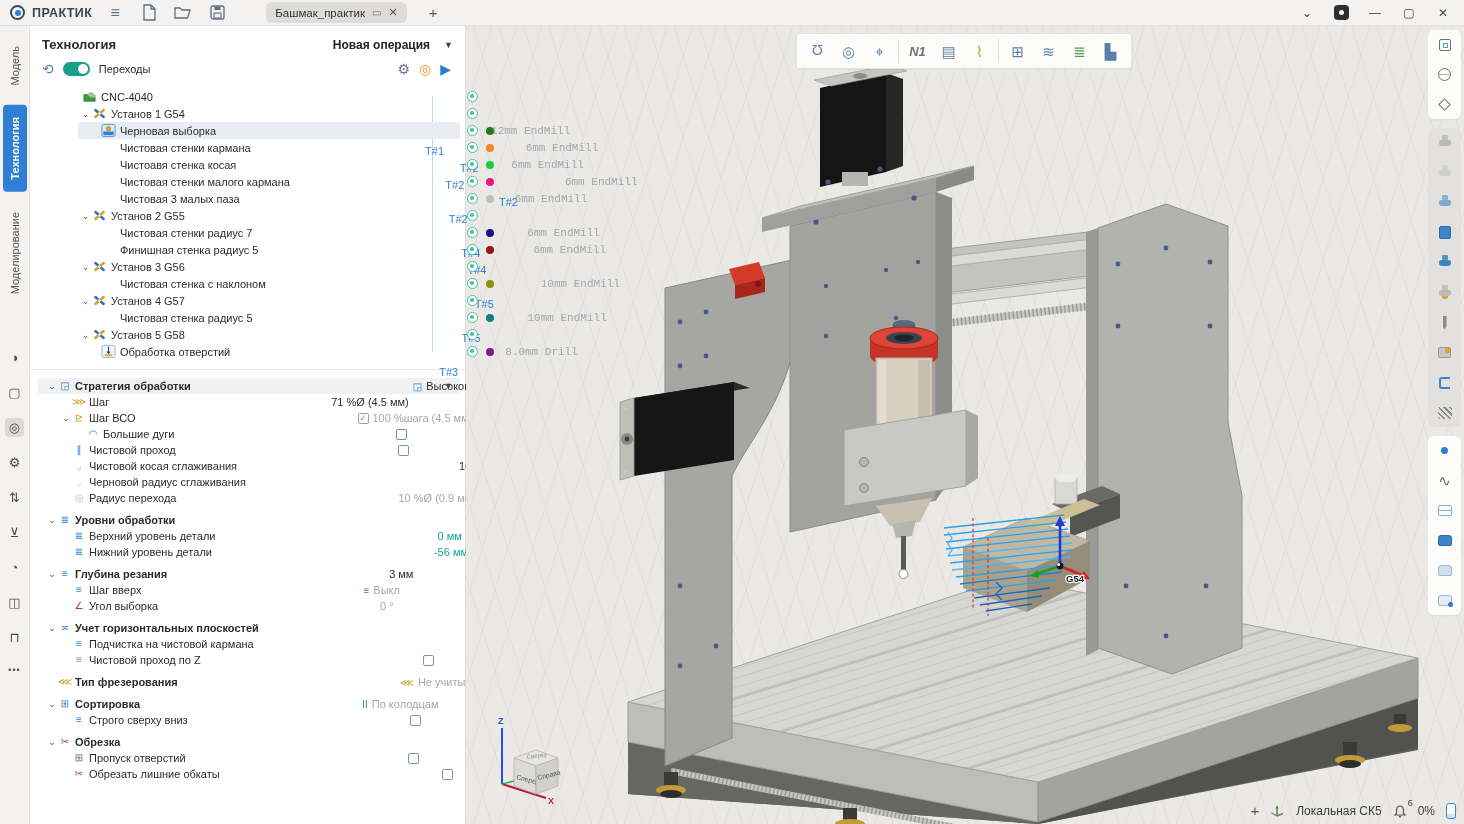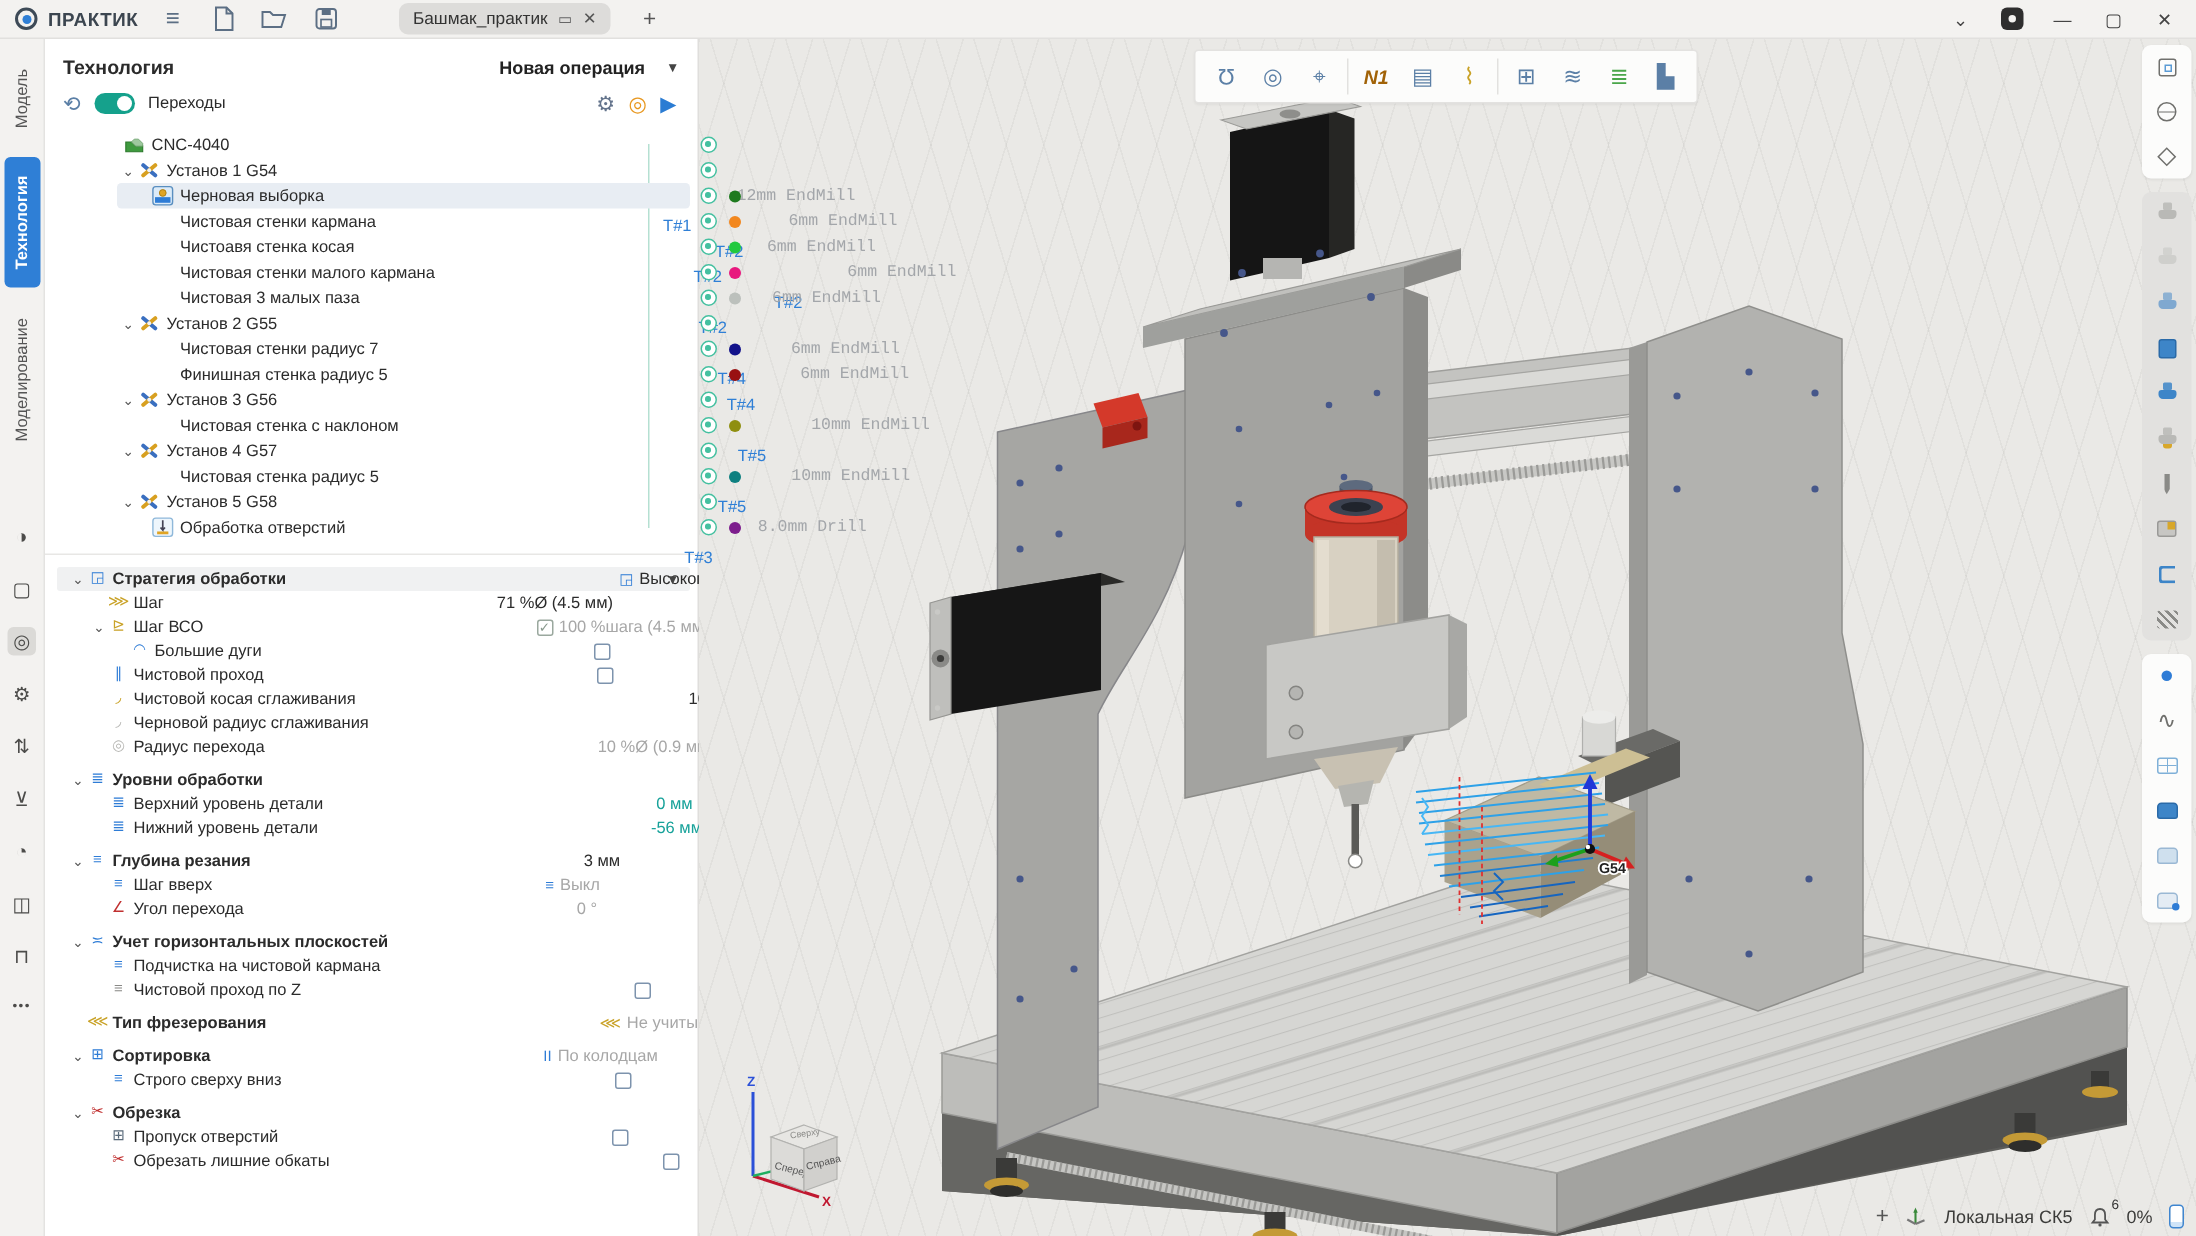--- a/index.html
+++ b/index.html
@@ -52,21 +52,21 @@
 
   
   .tree{position:relative;padding-top:4px;padding-left:40px;}
   .tree-vline{position:absolute;left:402px;top:12px;bottom:8px;width:1px;background:#b5e0d2;}
   .tree-row{position:relative;height:17px;display:flex;align-items:center;}
   .tree-row .t-sp{flex:none;}
   .t-chev{width:13px;text-align:center;font-size:9px;color:#555;flex:none;margin-left:9px;}
   .t-ic{width:15px;height:15px;flex:none;margin-right:4px;}
   .t-name{white-space:nowrap;}
   .t-grp{font-weight:normal;}
-  .t-tno{position:absolute;left:226px;color:#2f7fd6;margin-top:40px;}
+  .t-tno{position:absolute;left:209px;color:#2f7fd6;margin-top:40px;}
   .t-tool{position:absolute;left:256px;color:#a3a6aa;font-family:Liberation Mono, monospace;}
   .t-ind{position:absolute;left:397px;top:3px;width:11px;height:11px;border:1.6px solid #45c0a0;border-radius:50%;background:#fff;}
   .t-ind::after{content:'';position:absolute;left:2.4px;top:2.4px;width:3.6px;height:3.6px;border-radius:50%;background:#45c0a0;}
   .t-dot{position:absolute;left:416px;top:4.5px;width:8px;height:8px;border-radius:50%;}
   .tree-row.selected::before{content:'';position:absolute;left:8px;right:5px;top:0;bottom:0;background:#e8edf3;border-radius:3px;z-index:0;}
   .tree-row>*{position:relative;z-index:1;}
   .tree-row .abs{position:absolute;z-index:1;}
 
   .section-sep{height:1px;background:#e8e7e5;margin-top:9px;}
   .strat-header{font-weight:bold;font-size:13px;padding:10px 12px 2px 12px;}
@@ -579,21 +579,21 @@
 
       <span class="vglyph" style="display: inline; color: rgb(46, 124, 214);">≡</span>
       <span class="vtext">Выкл</span>
     </span>
 
   </div>
 
   <div class="param-row" style="padding-left: 30px;">
     <span class="p-chev" style="visibility: hidden;">⌄</span>
     <span class="p-ic" style="color: rgb(192, 48, 48);">∠</span>
-    <span class="p-label">Угол перехода</span>
+    <span class="p-label">Угол выборка</span>
     <span class="p-value gray">
 
       <span class="vtext">0 °</span>
     </span>
 
   </div>
 
   <div class="param-row sec" style="padding-left: 16px;">
     <span class="p-chev">⌄</span>
     <span class="p-ic" style="color: rgb(46, 124, 214);">≍</span>
@@ -906,21 +906,21 @@
               <ellipse cx="0" cy="14" rx="12" ry="4" fill="#c49a36"></ellipse>
             </g>
         </g>
       </svg>
 
       <div class="vp-toolbar" id="vp-toolbar">
           <span class="vp-tool" style="color: rgb(91, 127, 166); transform: rotate(180deg);">Ω</span>
           <span class="vp-tool" style="color: rgb(91, 127, 166);">◎</span>
           <span class="vp-tool" style="color: rgb(91, 127, 166);">⌖</span>
           <span class="vp-sep"></span>
-          <span class="vp-tool n1" style="color: #a16207;">N1</span>
+          <span class="vp-tool n1" style="color: #737373;">N1</span>
           <span class="vp-tool" style="color: rgb(91, 127, 166);">▤</span>
           <span class="vp-tool" style="color: rgb(201, 162, 39);">⌇</span>
           <span class="vp-sep"></span>
           <span class="vp-tool" style="color: rgb(91, 127, 166);">⊞</span>
           <span class="vp-tool" style="color: rgb(91, 127, 166);">≋</span>
           <span class="vp-tool" style="color: rgb(74, 166, 74);">≣</span>
           <span class="vp-tool" style="color: rgb(91, 127, 166);">▙</span>
         </div>
 
       <div class="right-rail">

